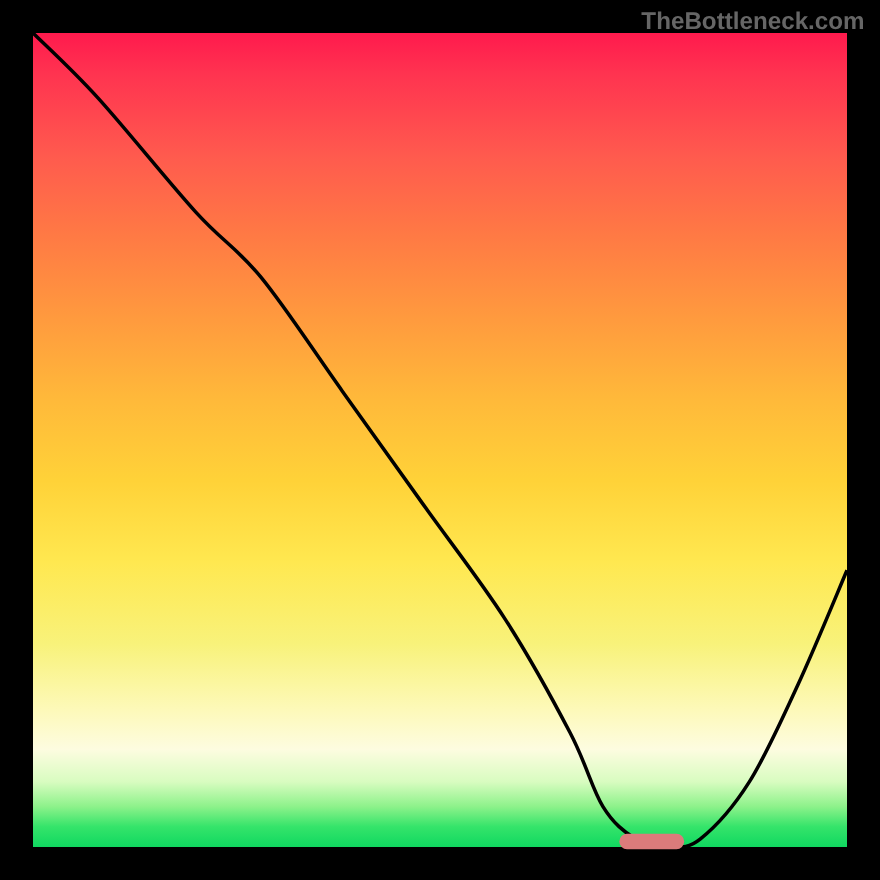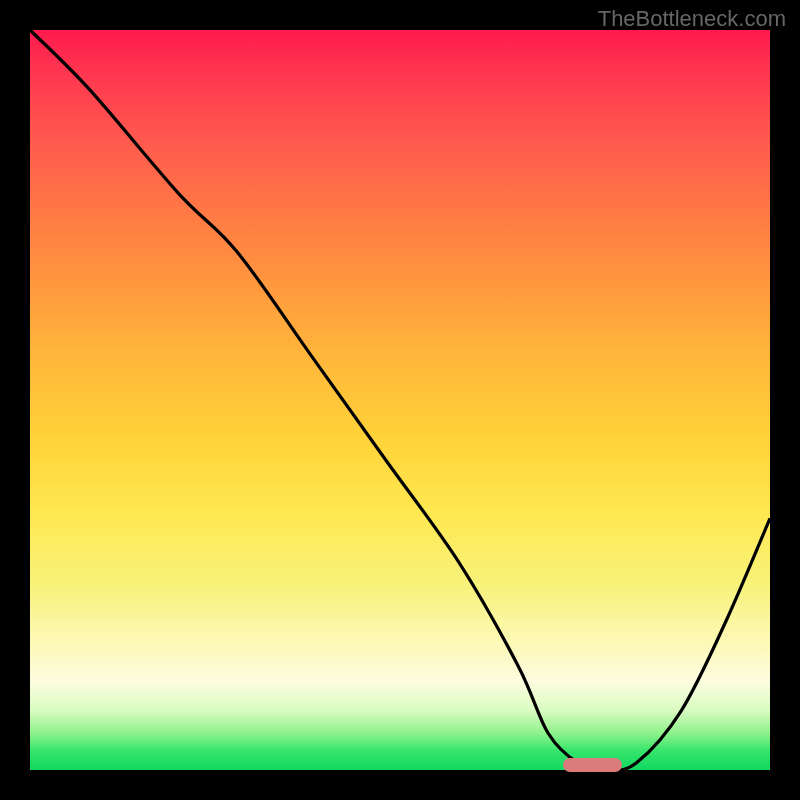--- a/index.html
+++ b/index.html
@@ -10,21 +10,21 @@
     background: #000;
     position: relative;
     font-family: Arial, sans-serif;
   }
   .watermark {
     position: absolute;
     top: 6px;
     right: 14px;
     color: #666;
     font-size: 22px;
-    font-weight: 400;
+    font-weight: 700;
     z-index: 10;
   }
   .plot-area {
     position: absolute;
     left: 30px;
     top: 30px;
     width: 740px;
     height: 740px;
     background: linear-gradient(to bottom,
       #ff1a4d 0%,

